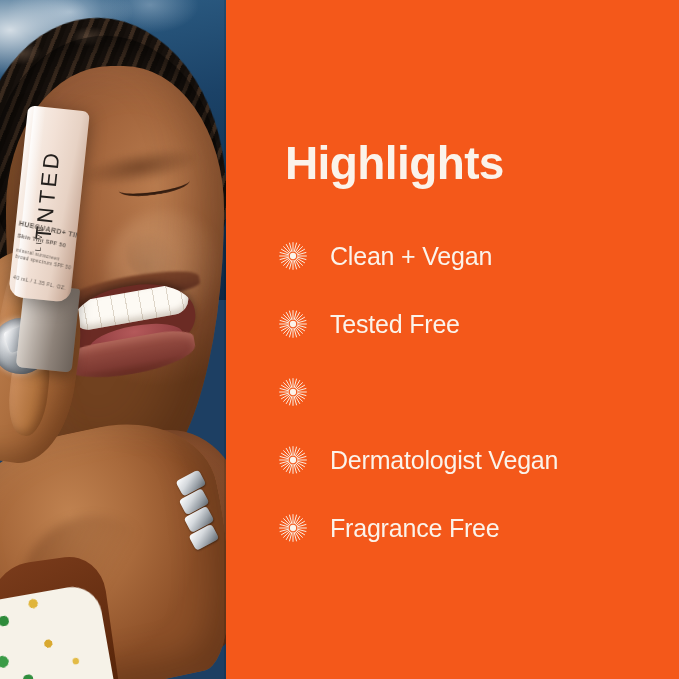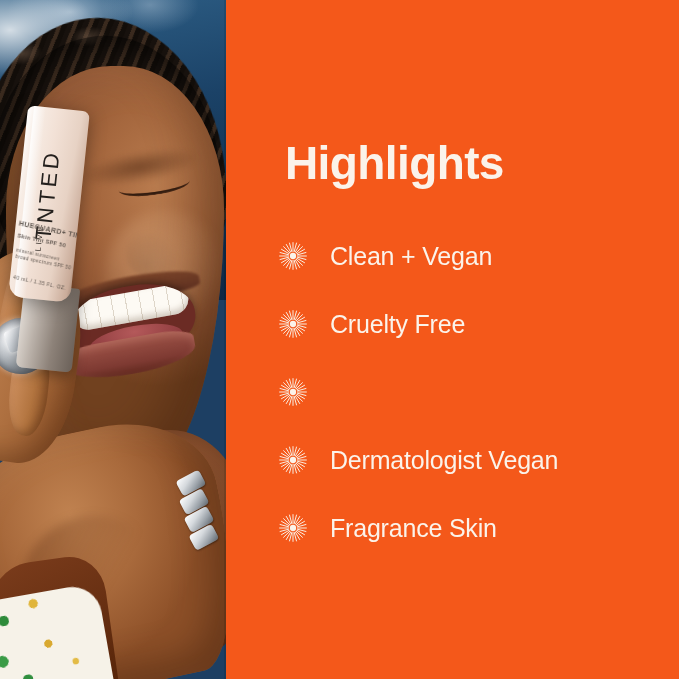--- a/index.html
+++ b/index.html
@@ -595,21 +595,21 @@
                 <line x1="50" y1="50" x2="5.6" y2="38"></line>
               <line x1="50" y1="50" x2="10.4" y2="27"></line>
                 <line x1="50" y1="50" x2="17.5" y2="18"></line>
               <line x1="50" y1="50" x2="27" y2="10.4"></line>
                 <line x1="50" y1="50" x2="38" y2="5.6"></line>
             </g>
             <circle cx="50" cy="50" r="14" fill="#F4581A"></circle>
             <circle cx="50" cy="50" r="10.5" fill="#FBF3EA"></circle>
           </svg>
         </span>
-        <span class="item-label">Cruelty Free</span>
+        <span class="item-label">Tested Free</span>
       </li>
 
       <li class="highlight-item">
         <span class="burst-icon">
           <svg viewBox="0 0 100 100" width="30" height="30" aria-hidden="true">
             <g stroke="#FBF3EA" stroke-width="3.2" stroke-linecap="butt">
               <line x1="50" y1="50" x2="50" y2="4"></line>
                 <line x1="50" y1="50" x2="62" y2="5.6"></line>
               <line x1="50" y1="50" x2="73" y2="10.4"></line>
                 <line x1="50" y1="50" x2="82.5" y2="18"></line>
@@ -702,19 +702,19 @@
                 <line x1="50" y1="50" x2="5.6" y2="38"></line>
               <line x1="50" y1="50" x2="10.4" y2="27"></line>
                 <line x1="50" y1="50" x2="17.5" y2="18"></line>
               <line x1="50" y1="50" x2="27" y2="10.4"></line>
                 <line x1="50" y1="50" x2="38" y2="5.6"></line>
             </g>
             <circle cx="50" cy="50" r="14" fill="#F4581A"></circle>
             <circle cx="50" cy="50" r="10.5" fill="#FBF3EA"></circle>
           </svg>
         </span>
-        <span class="item-label">Fragrance Skin</span>
+        <span class="item-label">Fragrance Free</span>
       </li>
 
     </ul>
   </div>
 
 </div>
 
 </body></html>

